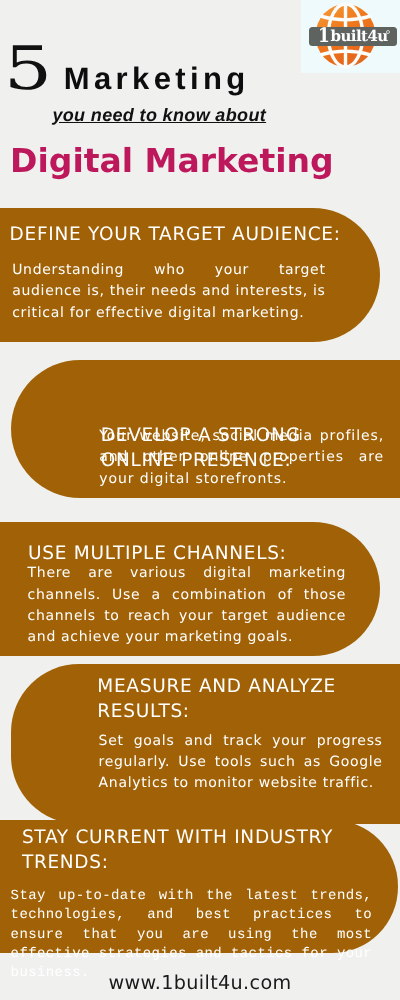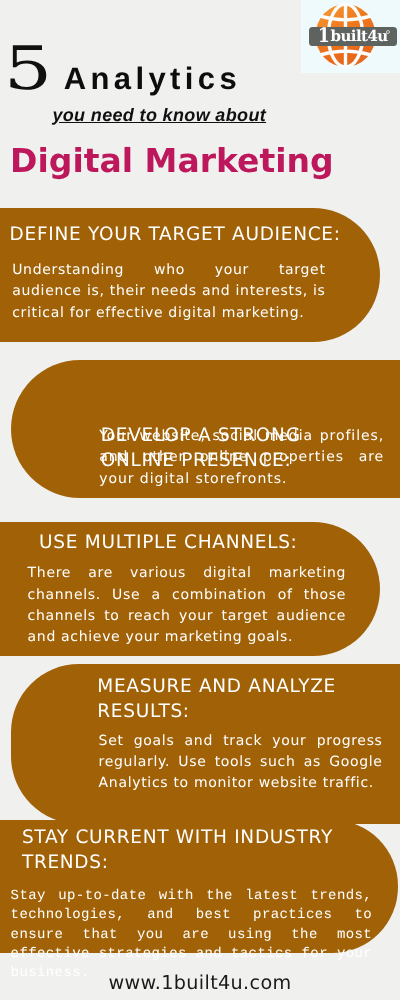--- a/index.html
+++ b/index.html
@@ -34,21 +34,21 @@
 
   #card0{left:0;top:208px;width:380px;height:134px;border-radius:0 67px 67px 0;}
   #card0 .ttl{left:9.6px;top:13.8px;width:345px;}
   #card0 .bdy{left:12.2px;top:52px;width:313.4px;}
 
   #card1{left:11px;top:360px;width:389px;height:138px;border-radius:69px 0 0 69px;}
   #card1 .ttl{left:89.8px;top:22px;width:232px;line-height:25px;margin-top:41px;}
   #card1 .bdy{left:88.2px;top:66.2px;width:285px;letter-spacing:.95px;}
 
   #card2{left:0;top:522px;width:380px;height:134px;border-radius:0 67px 67px 0;}
-  #card2 .ttl{left:28.1px;top:8px;width:272px;margin-left:11px;}
+  #card2 .ttl{left:28.1px;top:19px;width:272px;}
   #card2 .bdy{left:27.6px;top:41.4px;width:318.5px;}
 
   #card3{left:11px;top:664px;width:389px;height:160px;border-radius:68px 0 0 68px;}
   #card3 .ttl{left:86.3px;top:11.1px;width:252px;line-height:24.8px;}
   #card3 .bdy{left:87.6px;top:66.9px;width:284px;}
 
   #card4{left:0;top:820px;width:398px;height:133px;border-radius:0 66px 66px 0;}
   #card4 .ttl{left:21.9px;top:4.6px;width:314px;line-height:25px;}
   #card4 .bdy{left:10.6px;top:61px;width:361.5px;font-family:Liberation Mono, monospace;font-size:14px;letter-spacing:.4px;line-height:19.3px;margin-top:6px;}
 
@@ -82,21 +82,21 @@
       </g>
     </svg>
     <div class="logo-plate">
       <span class="logo-1">1</span>
         <span class="logo-word">built4u</span>
         <span class="logo-tm">®</span>
     </div>
   </div>
 
   <div class="hdr-num">5</div>
-  <div class="hdr-guidelines">Analytics</div>
+  <div class="hdr-guidelines">Marketing</div>
   <div class="hdr-sub">you need to know about</div>
   <div class="hdr-title">Digital Marketing</div>
 
   <div class="card" id="card0">
     <div class="ttl">DEFINE YOUR TARGET AUDIENCE:</div>
     <div class="bdy">Understanding who your target audience is, their needs and interests, is critical for effective digital marketing.</div>
   </div>
   <div class="card" id="card1">
     <div class="ttl">DEVELOP A STRONG ONLINE PRESENCE:</div>
     <div class="bdy">Your website, social media profiles, and other online properties are your digital storefronts.</div>

